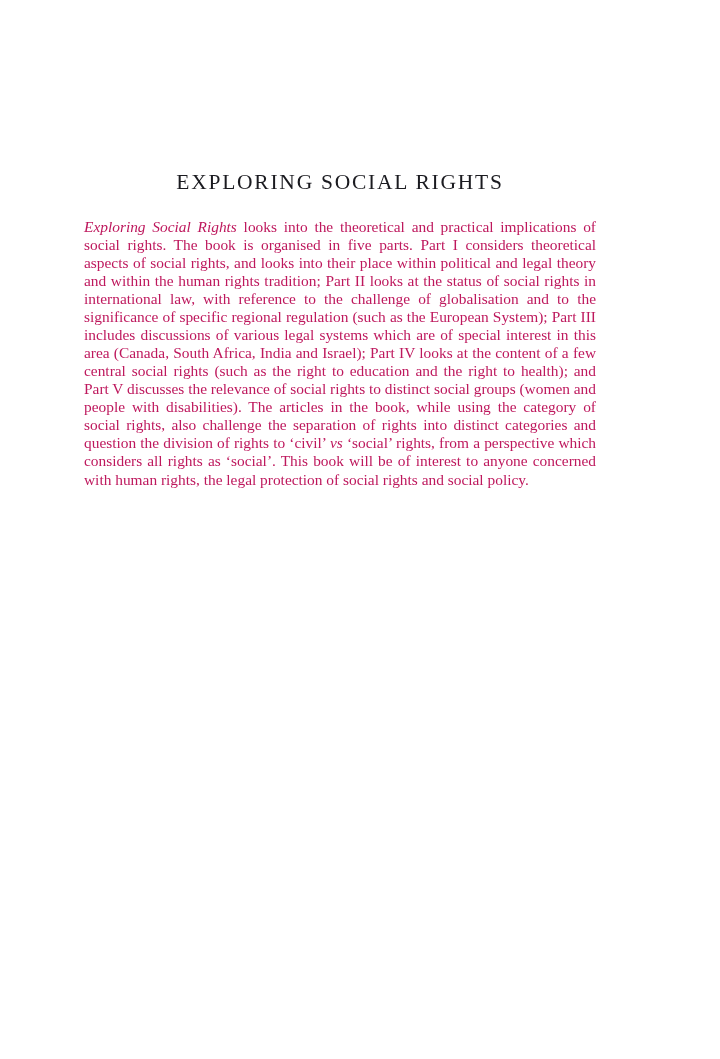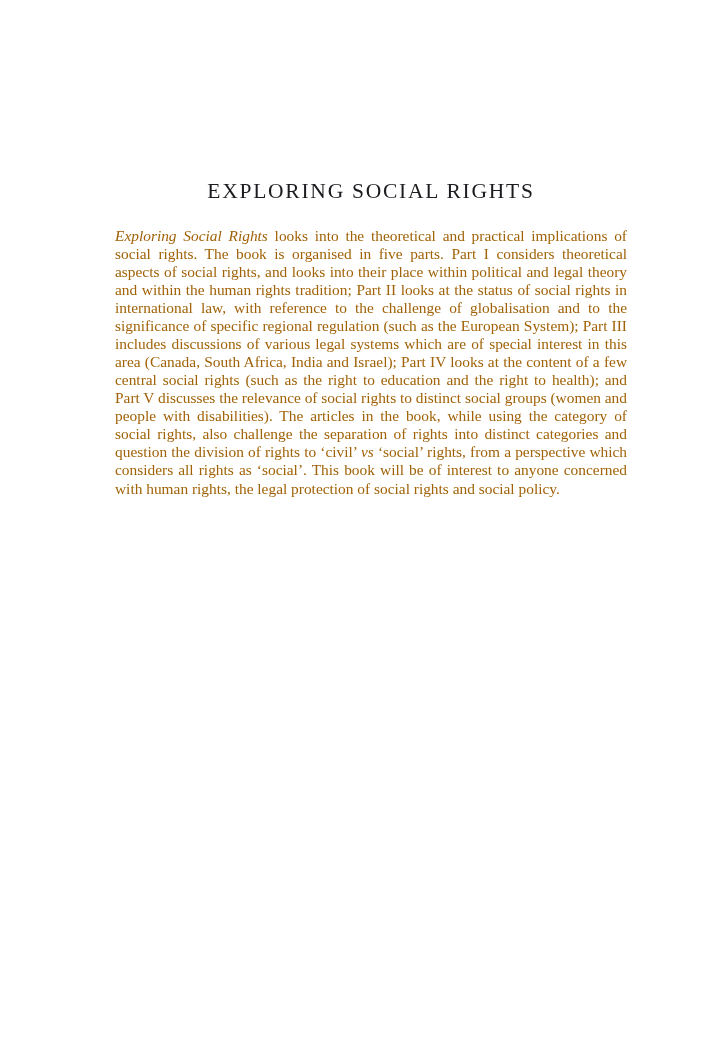--- a/index.html
+++ b/index.html
@@ -21,43 +21,42 @@
     left: 0;
     top: 0;
     width: 720px;
     height: 1059px;
     background: #ffffff;
   }
 
   .content-block {
     position: absolute;
     left: 84px;
-    top: 178px;
+    top: 169px;
     width: 512px;
-    margin-left: 31px;
   }
 
   .book-title {
     font-family: "Liberation Serif", "DejaVu Serif", serif;
     font-size: 21.5px;
     font-weight: 400;
     letter-spacing: 1.75px;
     text-align: center;
     color: #1b1b20;
     line-height: 1.25;
     margin: 0 0 22px 0;
     padding: 0;
     white-space: nowrap;
   }
 
   .blurb {
     font-family: "Liberation Serif", "DejaVu Serif", serif;
     font-size: 15.4px;
     line-height: 18.05px;
-    color: #a16207;
+    color: #be185d;
     text-align: justify;
     text-justify: inter-word;
     margin: 0;
     padding: 0;
     hyphens: manual;
   }
 
   .blurb .title-italic {
     font-style: italic;
   }

